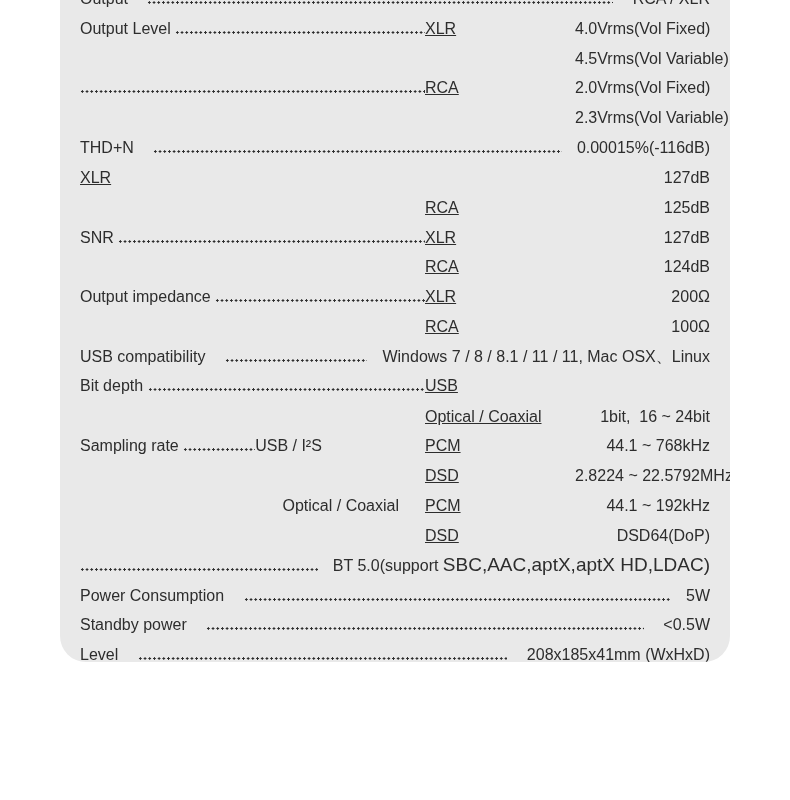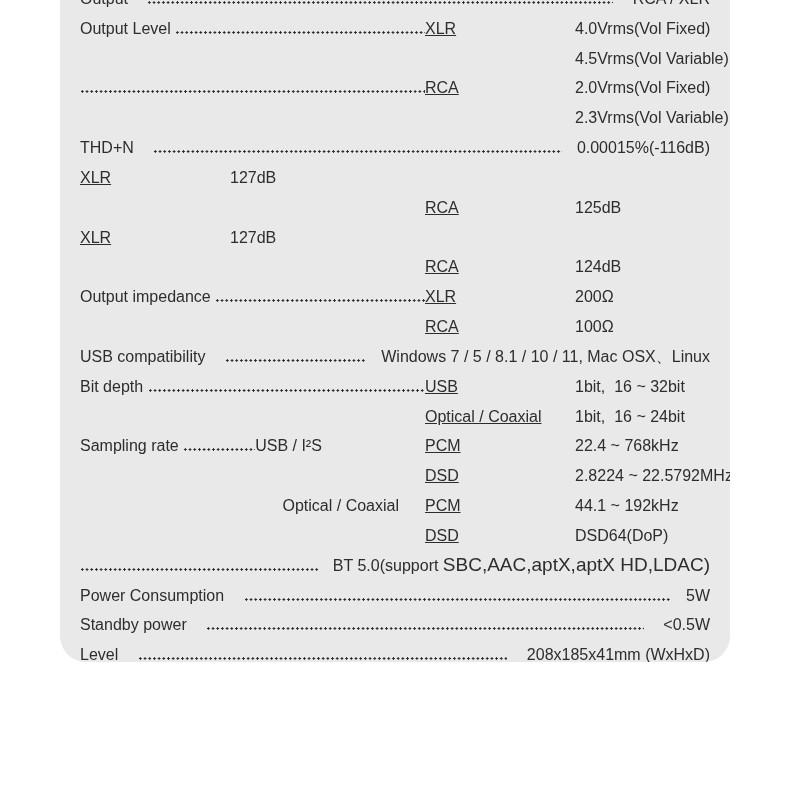--- a/index.html
+++ b/index.html
@@ -33,21 +33,21 @@
   }
   .col1 { display: flex; align-items: baseline; min-width: 0; }
   .row.cols .col1 { flex: 0 0 345px; }
   .row.full .col1 { flex: 1 1 auto; gap: 15px; }
   .row.col1-right .col1 {
     justify-content: flex-end;
     padding-right: 26px;
     box-sizing: border-box;
   }
   .mid { flex: 0 0 150px; min-width: 0; text-decoration: underline; }
-  .val { text-align: left; white-space: pre; }
+  .val { text-align: right; white-space: pre; }
   .row.cols .val { flex: 1 1 auto; }
   .row.full .val { flex: 0 0 auto; }
   .val-small { font-size: 19px; }
   .dots {
     flex: 1 1 12px;
     min-width: 0;
     height: 3px;
     background-image: radial-gradient(circle, #2d2d2d 0 1px, rgba(0,0,0,0) 1.35px);
     background-size: 4.7px 3px;
     background-repeat: repeat-x;
@@ -131,20 +131,25 @@
     <span class="col1">
       <span class="label"></span>
       
       <span class="sub"></span>
     </span>
     <span class="mid">RCA</span>
     <span class="val"><span>125dB</span><span class="val-small"></span></span>
   </div>
 
   <div class="row cols dots-fill">
+    <span class="col1">
+      <span class="label">SNR </span>
+      <span class="dots"></span>
+      <span class="sub"></span>
+    </span>
     <span class="mid">XLR</span>
     <span class="val"><span>127dB</span><span class="val-small"></span></span>
   </div>
 
   <div class="row cols dots-none">
     <span class="col1">
       <span class="label"></span>
       
       <span class="sub"></span>
     </span>
@@ -173,51 +178,50 @@
   </div>
 
 
   <div class="row full dots-fill">
     <span class="col1">
       <span class="label">USB compatibility </span>
       <span class="dots"></span>
       <span class="sub"></span>
     </span>
     
-    <span class="val"><span>Windows 7 / 5 / 8.1 / 10 / 11, Mac OSX、Linux</span><span class="val-small"></span></span>
+    <span class="val"><span>Windows 7 / 8 / 8.1 / 11 / 11, Mac OSX、Linux</span><span class="val-small"></span></span>
   </div>
 
   <div class="row cols dots-fill">
     <span class="col1">
       <span class="label">Bit depth </span>
       <span class="dots"></span>
       <span class="sub"></span>
     </span>
     <span class="mid">USB</span>
-    <span class="val"><span>1bit,  16 ~ 32bit</span><span class="val-small"></span></span>
   </div>
 
   <div class="row cols dots-none">
     <span class="col1">
       <span class="label"></span>
       
       <span class="sub"></span>
     </span>
     <span class="mid">Optical / Coaxial</span>
     <span class="val"><span>1bit,  16 ~ 24bit</span><span class="val-small"></span></span>
   </div>
 
   <div class="row cols dots-fixed">
     <span class="col1">
       <span class="label">Sampling rate </span>
       <span class="dots"></span>
       <span class="sub">USB / I²S</span>
     </span>
     <span class="mid">PCM</span>
-    <span class="val"><span>22.4 ~ 768kHz</span><span class="val-small"></span></span>
+    <span class="val"><span>44.1 ~ 768kHz</span><span class="val-small"></span></span>
   </div>
 
   <div class="row cols dots-none">
     <span class="col1">
       <span class="label"></span>
       
       <span class="sub"></span>
     </span>
     <span class="mid">DSD</span>
     <span class="val"><span>2.8224 ~ 22.5792MHz</span><span class="val-small"></span></span>

